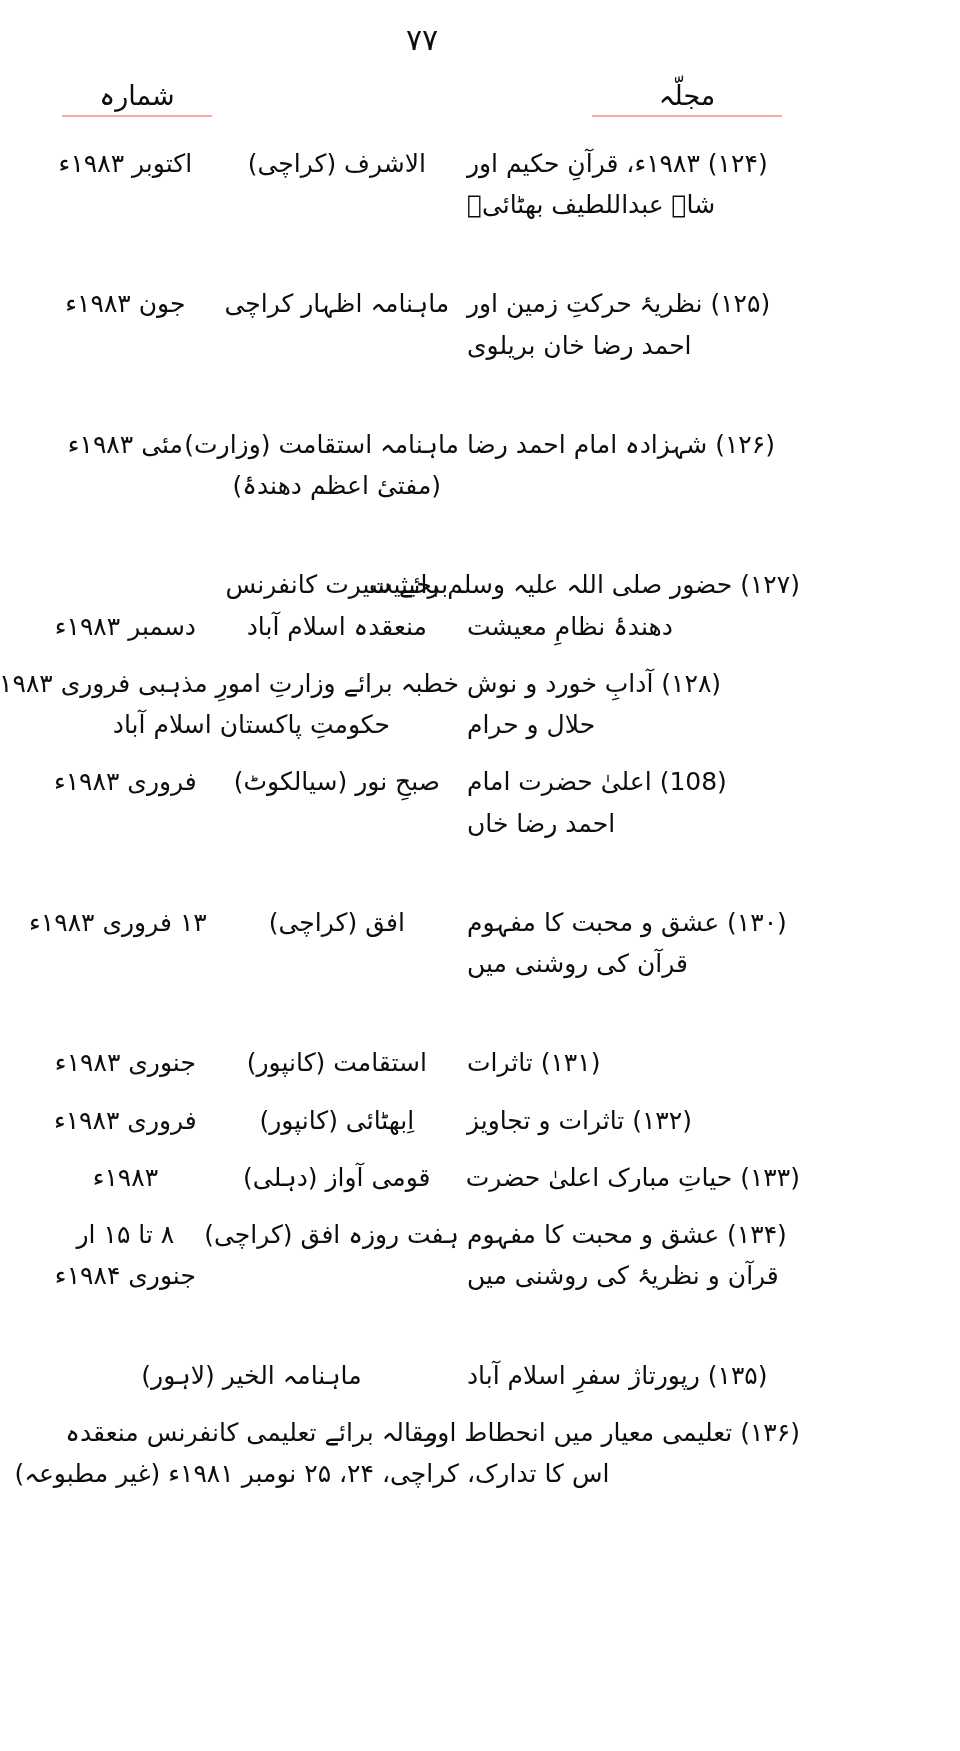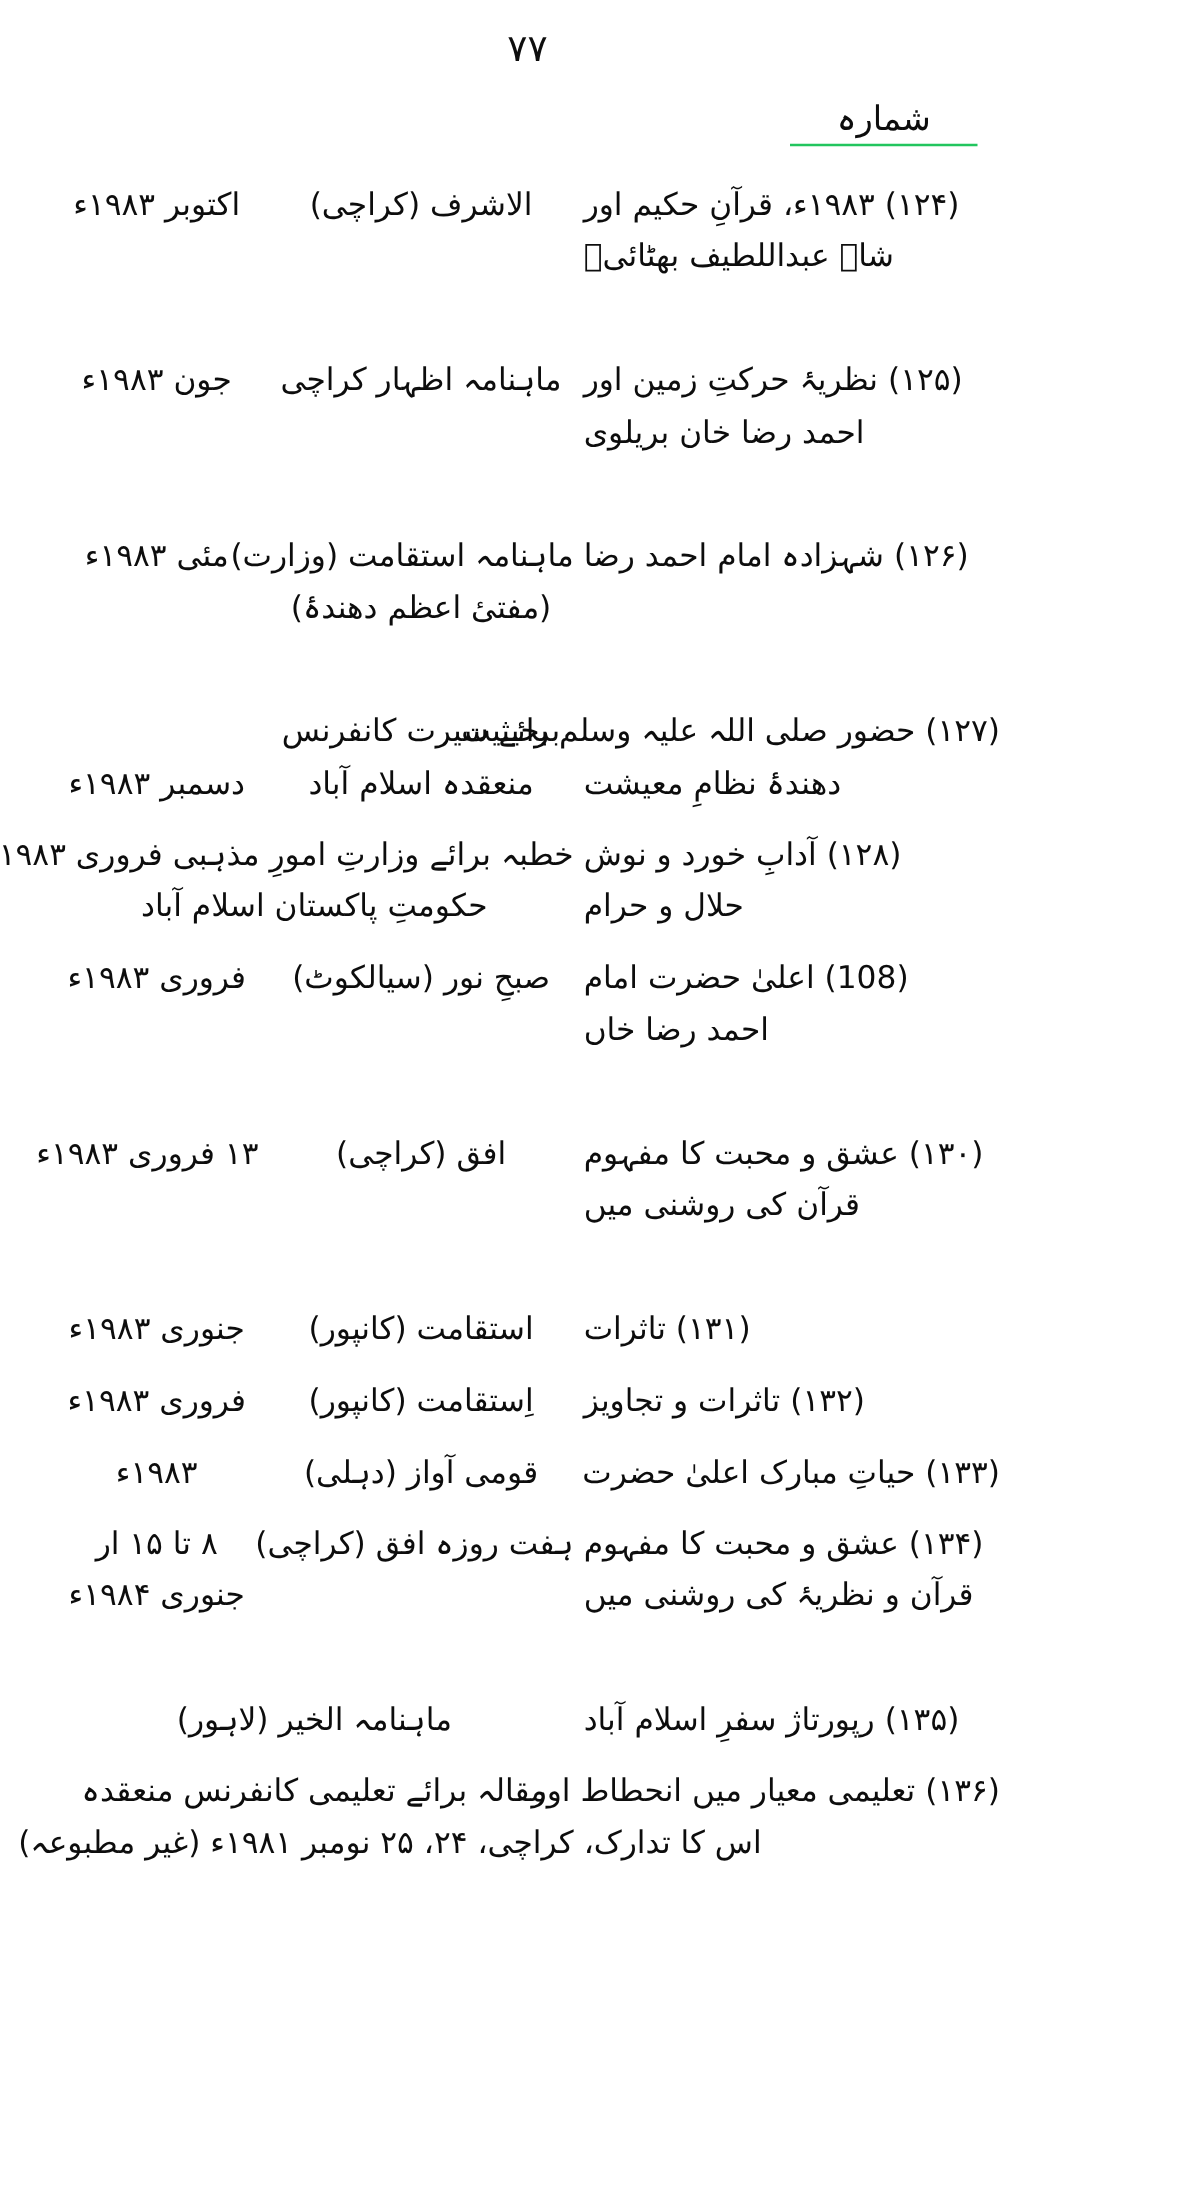--- a/index.html
+++ b/index.html
@@ -34,21 +34,21 @@
   .header-row {
     display: flex;
     flex-direction: row;
     justify-content: space-between;
     align-items: flex-end;
     padding: 16px 22px 0 22px;
   }
   .header-cell {
     font-size: 27px;
     text-align: center;
-    border-bottom: 2px solid #22c55e;
+    border-bottom: 2px solid #fca5a5;
     padding-bottom: 2px;
     line-height: 1.25;
   }
   .header-cell.subject { width: 300px; }
   .header-cell.magazine { width: 190px; }
   .header-cell.issue { width: 150px; }
 
   table.entries {
     width: 100%;
     border-collapse: collapse;
@@ -80,20 +80,21 @@
   }
 </style>
 </head>
 <body>
 
 <div class="page">
 
   <div class="page-number urdu">۷۷</div>
 
   <div class="header-row">
+    <div class="header-cell magazine urdu">مجلّہ</div>
     <div class="header-cell issue urdu">شمارہ</div>
   </div>
 
   <table class="entries">
     <tbody>
 
       <tr>
         <td class="subject urdu">
           <span class="line">(۱۲۴) ۱۹۸۳ء، قرآنِ حکیم اور</span>
           <span class="line">شاہ عبداللطیف بھٹائیؒ</span>
@@ -224,21 +225,21 @@
         <td class="issue urdu">
           <span class="line">جنوری ۱۹۸۳ء</span>
         </td>
       </tr>
 
       <tr>
         <td class="subject urdu">
           <span class="line">(۱۳۲) تاثرات و تجاویز</span>
         </td>
         <td class="magazine urdu">
-          <span class="line">اِستقامت (کانپور)</span>
+          <span class="line">اِبھٹائی (کانپور)</span>
         </td>
         <td class="issue urdu">
           <span class="line">فروری ۱۹۸۳ء</span>
         </td>
       </tr>
 
       <tr>
         <td class="subject urdu">
           <span class="line">(۱۳۳) حیاتِ مبارک اعلیٰ حضرت</span>
         </td>

